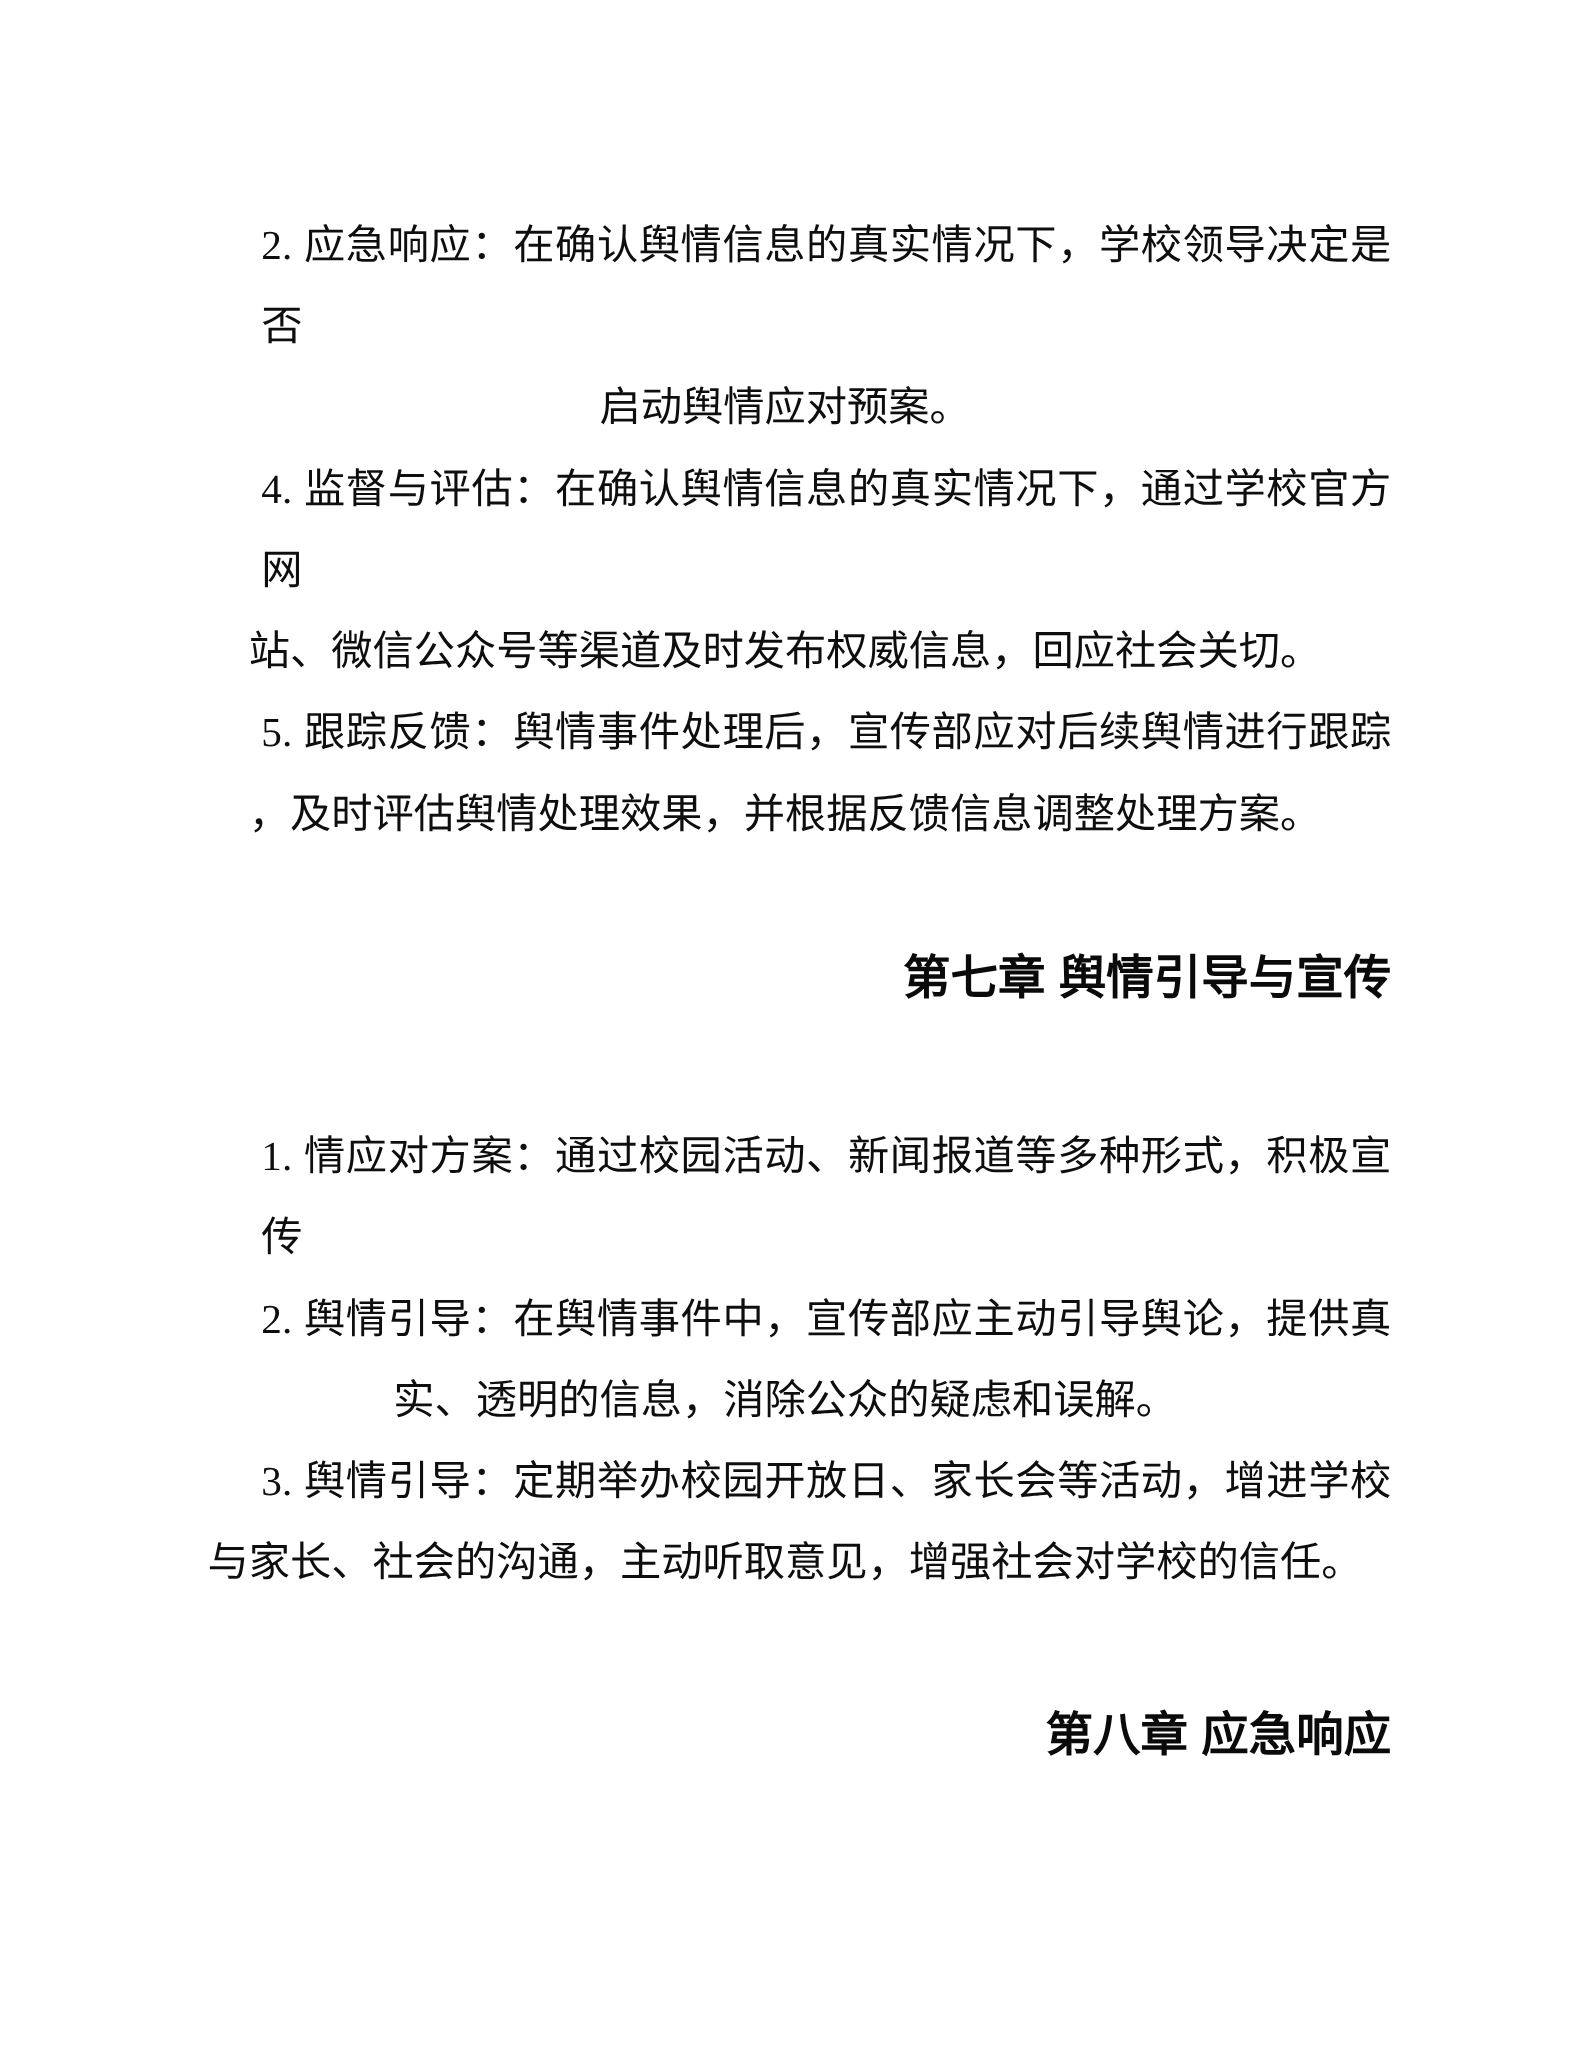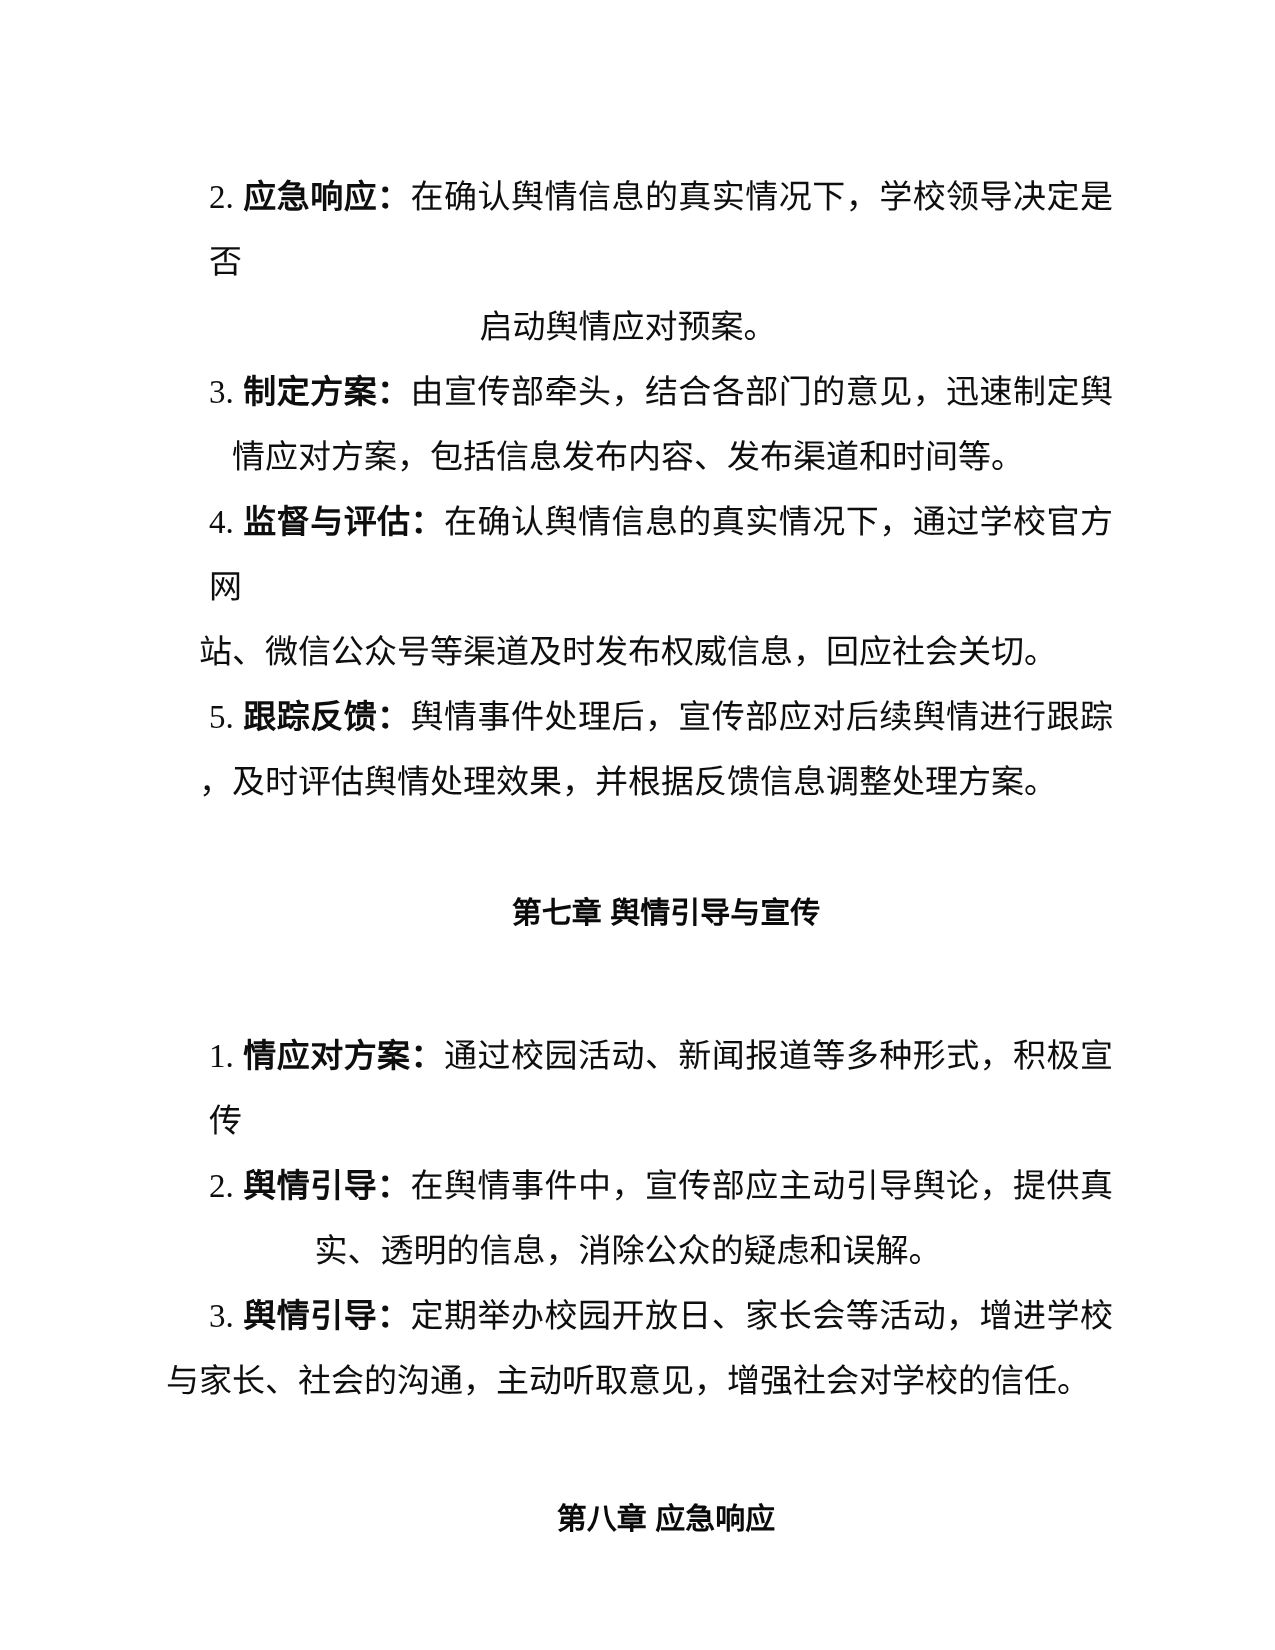--- a/index.html
+++ b/index.html
@@ -29,49 +29,45 @@
     text-align-last: justify;
   }
   
   .l2 {
     text-align: center;
   }
   .num {
     margin-right: 9px;
   }
   .label {
-    font-weight: 700;
+    font-weight: 400;
   }
   .chapter {
     font-family: "Liberation Sans", "DejaVu Sans", sans-serif;
     font-weight: 700;
-    font-size: 30px;
+    font-size: 38px;
     line-height: 66px;
     padding-left: 76px;
     color: #0a0a0a;
-    text-align: center;
+    text-align: right;
   }
   .chapter-7 { margin: 65px 0 78px 0; }
   .chapter-8 { margin-top: 72px; }
 </style>
 </head>
 <body>
 
 <div class="page">
   <div class="body-text">
 
     <div class="para">
       <div class="line l1"><span class="num">2.</span><span class="label">应急响应：</span><span>在确认舆情信息的真实情况下，学校领导决定是否</span></div>
       <div class="line l2">启动舆情应对预案。</div>
     </div>
 
-    <div class="para">
-      <div class="line l1"><span class="num">3.</span><span class="label">制定方案：</span><span>由宣传部牵头，结合各部门的意见，迅速制定舆</span></div>
-      <div class="line l2">情应对方案，包括信息发布内容、发布渠道和时间等。</div>
-    </div>
 
     <div class="para">
       <div class="line l1"><span class="num">4.</span><span class="label">监督与评估：</span><span>在确认舆情信息的真实情况下，通过学校官方网</span></div>
       <div class="line l2">站、微信公众号等渠道及时发布权威信息，回应社会关切。</div>
     </div>
 
     <div class="para">
       <div class="line l1"><span class="num">5.</span><span class="label">跟踪反馈：</span><span>舆情事件处理后，宣传部应对后续舆情进行跟踪</span></div>
       <div class="line l2">，及时评估舆情处理效果，并根据反馈信息调整处理方案。</div>
     </div>

